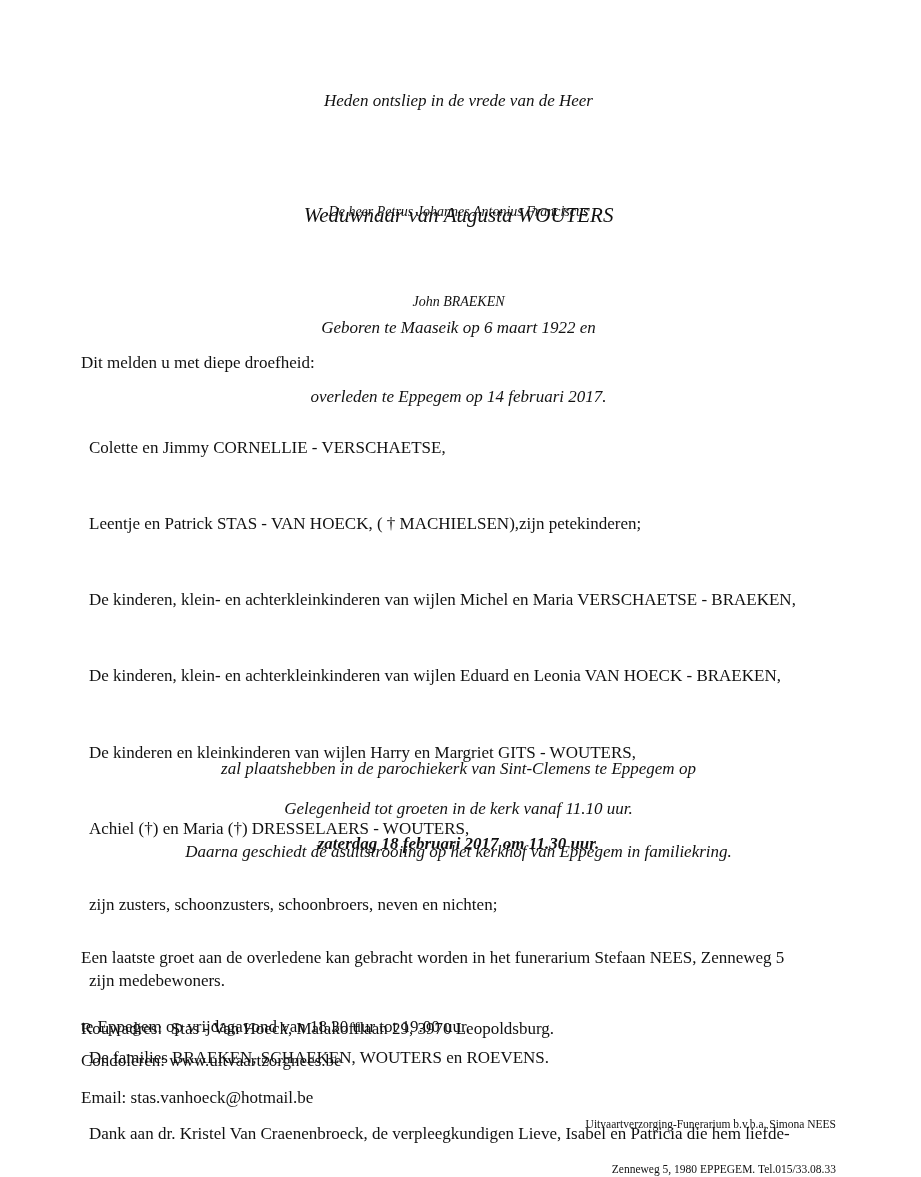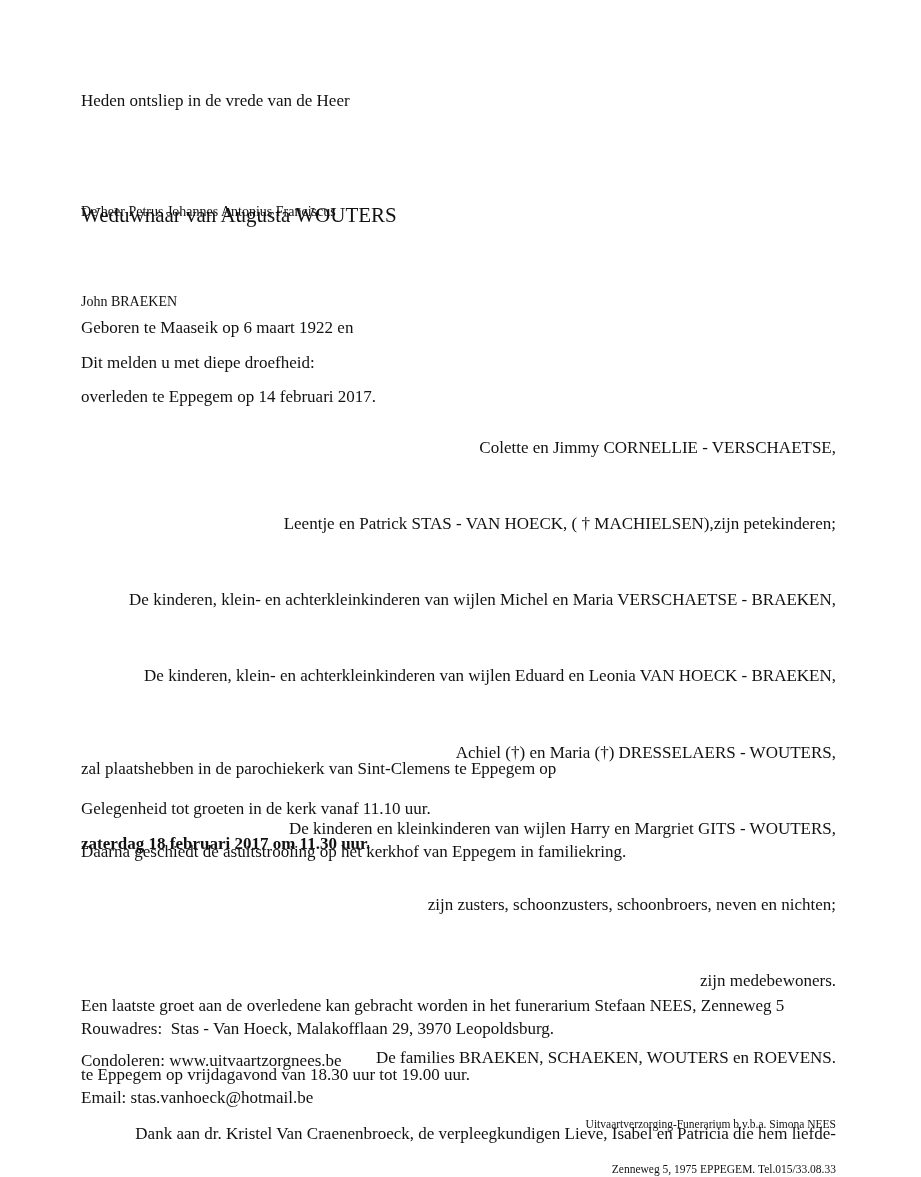--- a/index.html
+++ b/index.html
@@ -16,38 +16,38 @@
     font-family: "Liberation Serif", "DejaVu Serif", serif;
     font-size: 17px;
     overflow: hidden;
   }
   .abs {
     position: absolute;
     left: 81px;
     right: 85px;
     white-space: pre-wrap;
   }
-  .center { text-align: left; }
+  .center { text-align: center; font-style: italic; }
   .right  { text-align: right; }
   .intro-line   { top: 91px;  font-size: 17px; }
   .name-block   { top: 137px; font-size: 14px; line-height: 30px; }
   .widower-line { top: 203px; font-size: 21px; }
   .born-block   { top: 270px; line-height: 23px; }
   .announce-line{ top: 353px; }
   .family-list  { top: 384px; line-height: 25.4px; }
   .family-row {
     display: flex;
-    justify-content: flex-end;
+    justify-content: flex-start;
     margin-left: 8px;
   }
   .ceremony-block { top: 706px; line-height: 25px; }
   .bold { font-weight: bold; }
   .greeting-line { top: 799px; }
   .ashes-line    { top: 842px; }
-  .funerarium-block { top: 948px; line-height: 23px; }
+  .funerarium-block { top: 900px; line-height: 23px; }
   .rouwadres-block  { top: 971px; line-height: 23px; }
   .condoleren-line  { top: 1051px; }
   .footer-block {
     top: 1087px;
     font-size: 11.5px;
     line-height: 15px;
   }
 </style>
 </head>
 <body>
@@ -81,25 +81,25 @@
     </div>
     <div class="family-row">
       <span>De kinderen, klein- en achterkleinkinderen van wijlen Michel en Maria VERSCHAETSE - BRAEKEN,</span>
       <span></span>
     </div>
     <div class="family-row">
       <span>De kinderen, klein- en achterkleinkinderen van wijlen Eduard en Leonia VAN HOECK - BRAEKEN,</span>
       <span></span>
     </div>
     <div class="family-row">
-      <span>Achiel (†) en Maria (†) DRESSELAERS - WOUTERS,</span>
+      <span>De kinderen en kleinkinderen van wijlen Harry en Margriet GITS - WOUTERS,</span>
       <span></span>
     </div>
     <div class="family-row">
-      <span>De kinderen en kleinkinderen van wijlen Harry en Margriet GITS - WOUTERS,</span>
+      <span>Achiel (†) en Maria (†) DRESSELAERS - WOUTERS,</span>
       <span></span>
     </div>
     <div class="family-row">
       <span></span>
       <span>zijn zusters, schoonzusters, schoonbroers, neven en nichten;</span>
     </div>
     <div class="family-row">
       <span>zijn medebewoners.</span>
     </div>
     <div class="family-row">
@@ -129,16 +129,16 @@
 
   <div class="abs rouwadres-block">
     <div>Rouwadres:  Stas - Van Hoeck, Malakofflaan 29, 3970 Leopoldsburg.</div>
     <div>Email: stas.vanhoeck@hotmail.be</div>
   </div>
 
   <div class="abs condoleren-line">Condoleren: www.uitvaartzorgnees.be</div>
 
   <div class="abs footer-block right">
     <div>Uitvaartverzorging-Funerarium b.v.b.a. Simona NEES</div>
-    <div>Zenneweg 5, 1975 EPPEGEM. Tel.015/33.08.33</div>
+    <div>Zenneweg 5, 1980 EPPEGEM. Tel.015/33.08.33</div>
   </div>
 
 </div>
 
 </body></html>

